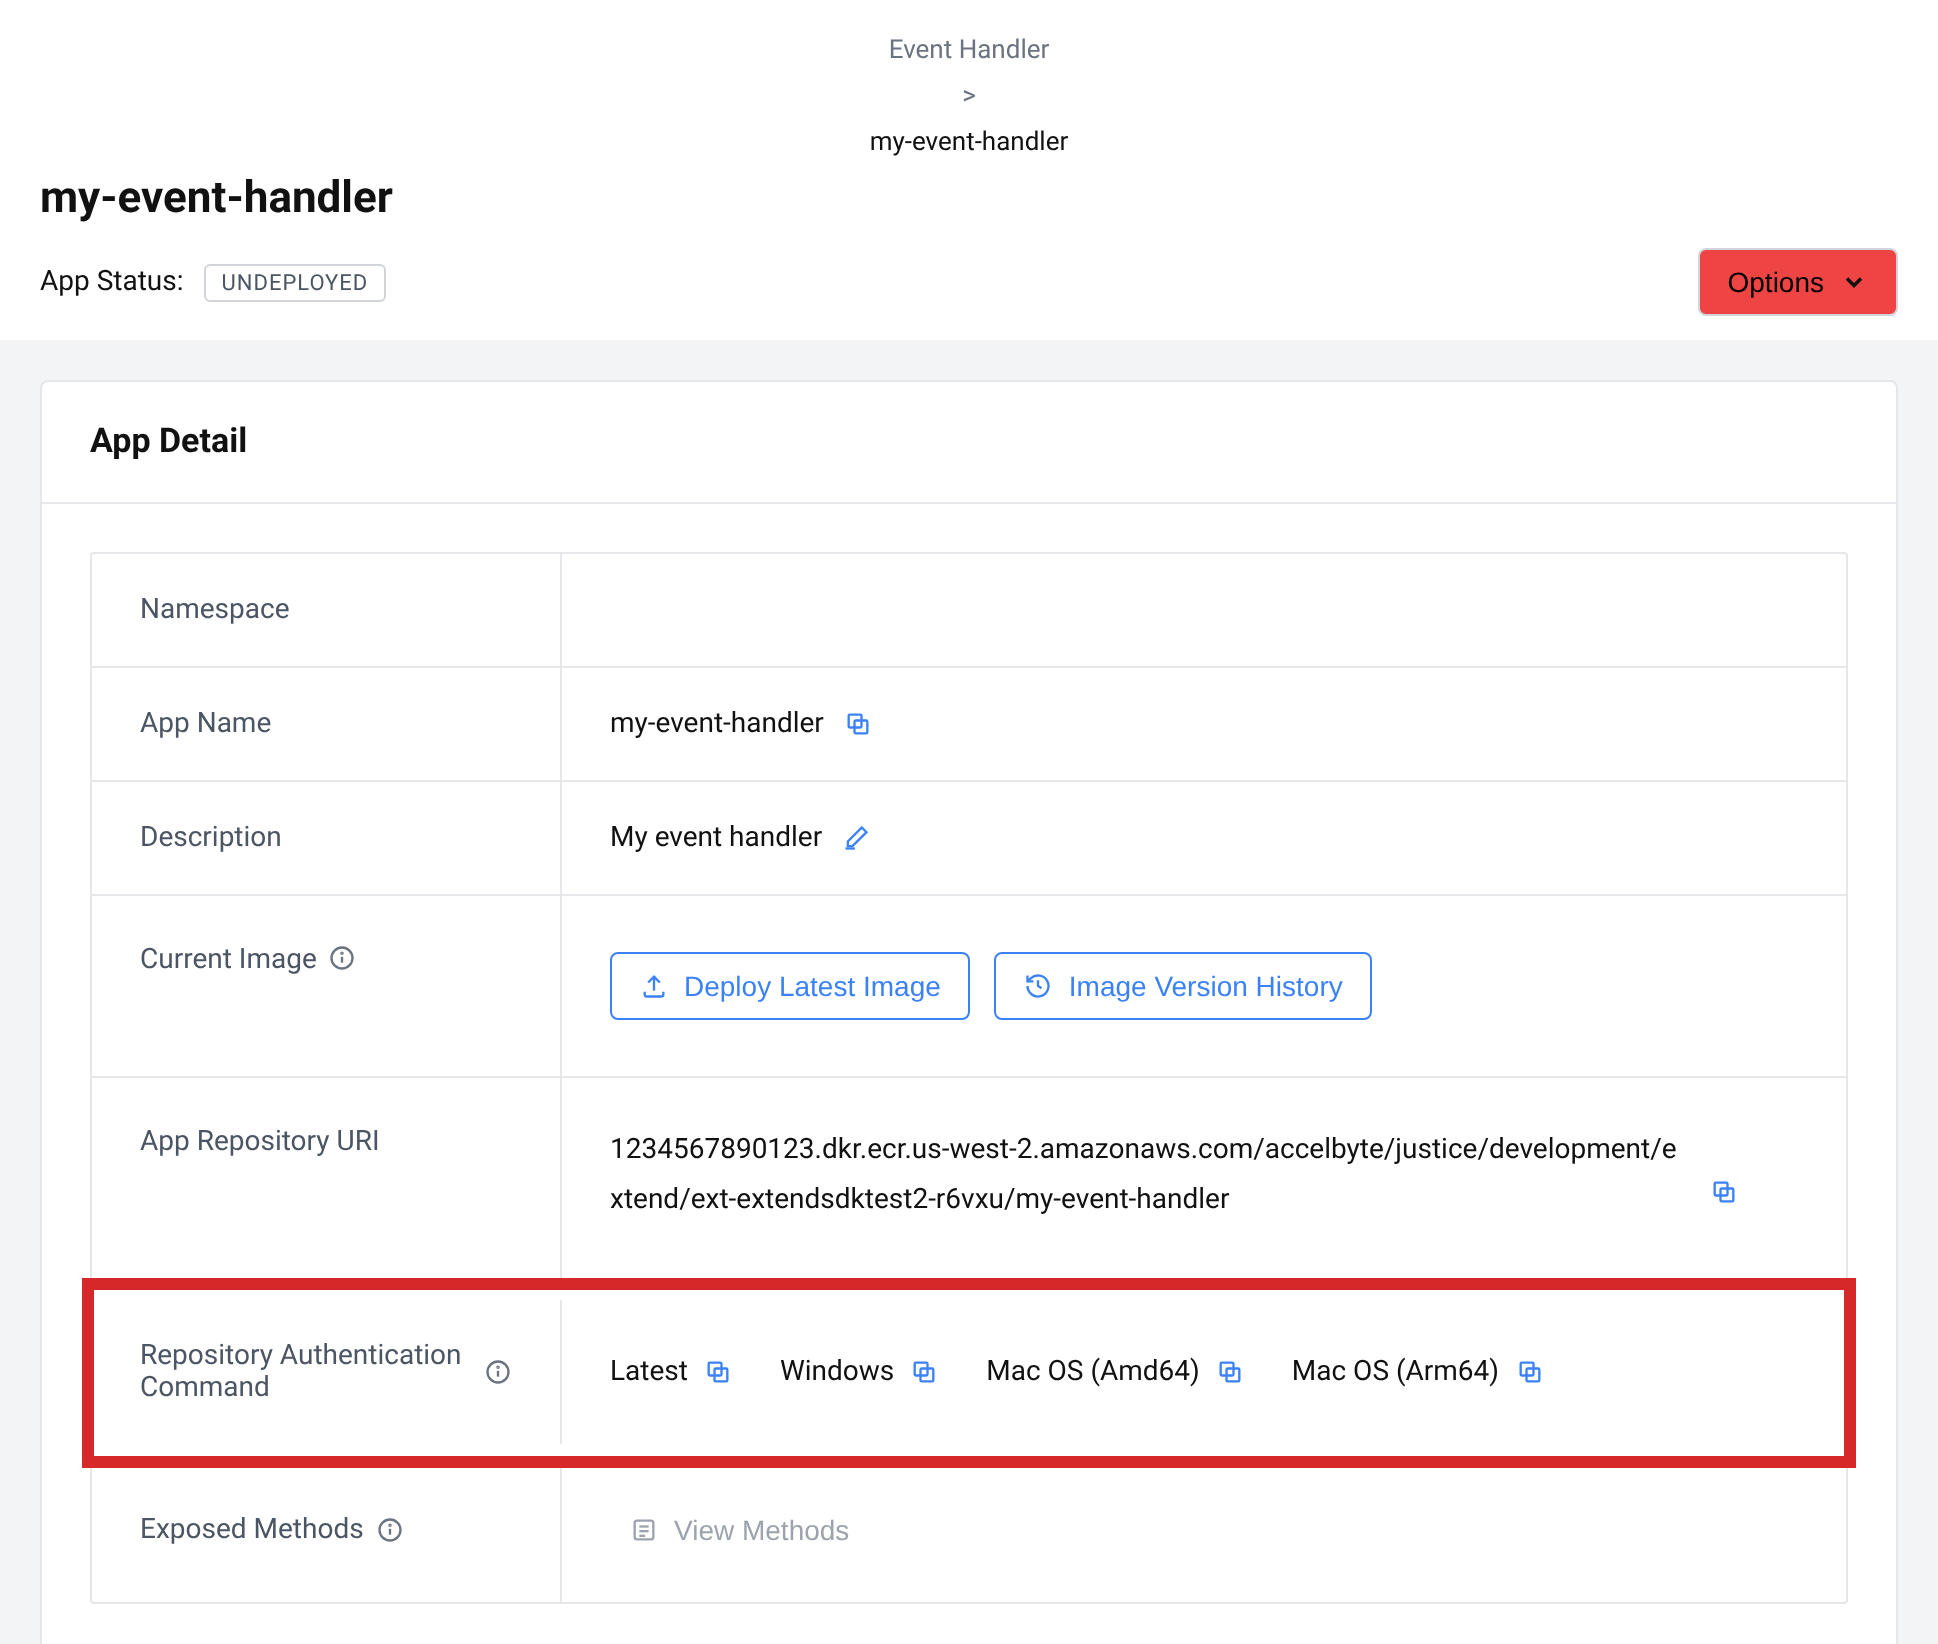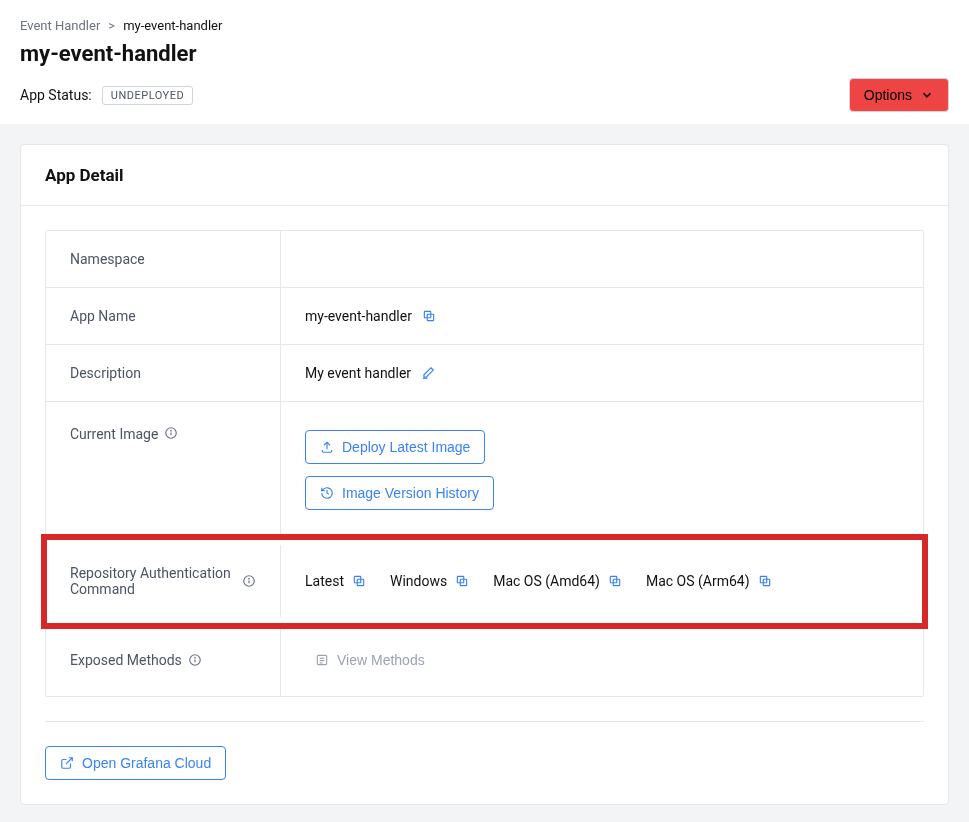--- a/index.html
+++ b/index.html
@@ -1,36 +1,36 @@
 <!DOCTYPE html>
 <html><head>
 <meta charset="utf-8">
 <style>
   * { box-sizing: border-box; margin: 0; padding: 0; }
   body { font-family: -apple-system, BlinkMacSystemFont, "Segoe UI", Roboto, "Helvetica Neue", Arial, sans-serif; background: #fff; color: #111; width: 969px; }
   .header { padding: 18px 20px 12px 20px; }
-  .breadcrumb { font-size: 13px; color: #6b7280; margin-bottom: 8px; display: flex; align-items: center; gap: 8px; }
+  .breadcrumb { font-size: 13px; color: #6b7280; margin-bottom: 8px; display: flex; align-items: center; gap: 8px; flex-direction: column; }
   .breadcrumb-link { color: #6b7280; cursor: pointer; }
   .breadcrumb-current { color: #111; }
   h1.page-title { font-size: 22px; font-weight: 700; color: #111; margin-bottom: 12px; }
   .status-row { display: flex; justify-content: space-between; align-items: center; }
   .status-left { display: flex; align-items: center; gap: 10px; font-size: 14px; color: #111; }
   .status-badge { border: 1px solid #d1d5db; padding: 2px 8px; font-size: 11px; letter-spacing: 0.5px; color: #4b5563; border-radius: 3px; }
   .options-btn { border: 1px solid #d1d5db; background: #ef4444; padding: 8px 14px; font-size: 14px; border-radius: 4px; display: flex; align-items: center; gap: 8px; cursor: pointer; }
   .gray-area { background: #f3f4f6; padding: 20px 20px 40px 20px; }
   .card { background: #fff; border-radius: 4px; border: 1px solid #e5e7eb; }
   .card-header { padding: 20px 24px; border-bottom: 1px solid #e5e7eb; font-size: 17px; font-weight: 700; }
   .card-body { padding: 24px; }
   .detail-table { border: 1px solid #e5e7eb; border-radius: 2px; }
   .detail-row { display: flex; border-bottom: 1px solid #e5e7eb; }
   .detail-row:last-child { border-bottom: none; justify-content: center; }
   .detail-label { width: 235px; min-width: 235px; border-right: 1px solid #e5e7eb; padding: 20px 24px; font-size: 14px; color: #4b5563; display: flex; align-items: center; gap: 6px; }
   .detail-value { flex: 1; padding: 20px 24px; font-size: 14px; color: #111; display: flex; align-items: center; gap: 10px; flex-wrap: wrap; }
   .detail-row.tall .detail-label, .detail-row.tall .detail-value { padding-top: 24px; padding-bottom: 30px; align-items: flex-start; }
-  .detail-row.tall-img .detail-value { padding-top: 28px; padding-bottom: 28px; flex-direction: column; align-items: flex-start; }
+  .detail-row.tall-img .detail-value { padding-top: 28px; padding-bottom: 28px; flex-direction: row; align-items: flex-start; }
   .copy-icon { width: 14px; height: 14px; cursor: pointer; display: inline-flex; }
   .edit-icon { width: 14px; height: 14px; cursor: pointer; display: inline-flex; }
   .info-icon { width: 14px; height: 14px; display: inline-flex; color: #6b7280; }
   .btn-outline { border: 1px solid #3b82f6; color: #3b82f6; background: #fff; padding: 8px 14px; font-size: 14px; border-radius: 4px; display: inline-flex; align-items: center; gap: 8px; cursor: pointer; }
   .btn-outline.disabled { border: none; color: #9ca3af; cursor: default; }
   .uri-text { line-height: 1.8; word-break: break-all; }
   .auth-cmd-row { display: flex; align-items: center; gap: 10px; flex-wrap: wrap; }
   .auth-item { display: flex; align-items: center; gap: 8px; margin-right: 14px; }
   .highlight-row { outline: 6px solid #d62828; outline-offset: -1px; position: relative; z-index: 2; }
   .divider { border: none; border-top: 1px solid #e5e7eb; margin: 24px 0; }
@@ -128,20 +128,32 @@
                     <path d="M3 12a9 9 0 1 0 3-6.7L3 8"></path>
                     <polyline points="3 3 3 8 8 8"></polyline>
                     <polyline points="12 7 12 12 15 14"></polyline>
                   </svg>
               </span>
               <span>Image Version History</span>
             </button>
           </div>
         </div>
 
+        <div class="detail-row tall">
+          <div class="detail-label">App Repository URI</div>
+          <div class="detail-value">
+            <span class="uri-text" style="max-width:540px;">1234567890123.dkr.ecr.us-west-2.amazonaws.com/accelbyte/justice/development/extend/ext-extendsdktest2-r6vxu/my-event-handler</span>
+            <span class="copy-icon" style="margin-top:26px;">
+              <svg viewBox="0 0 24 24" fill="none" stroke="#3b82f6" stroke-width="2">
+                  <rect x="9" y="9" width="11" height="11" rx="1"></rect>
+                  <rect x="4" y="4" width="11" height="11" rx="1"></rect>
+                </svg>
+            </span>
+          </div>
+        </div>
 
         <div class="detail-row highlight-row" style="padding-top:6px;padding-bottom:6px;">
           <div class="detail-label">
             <div class="label-wrap">
               <span>Repository Authentication Command</span>
             </div>
             <span class="info-icon" style="align-self:center;">
               <svg viewBox="0 0 24 24" fill="none" stroke="#6b7280" stroke-width="2">
                   <circle cx="12" cy="12" r="9"></circle>
                   <line x1="12" y1="11" x2="12" y2="16"></line>

